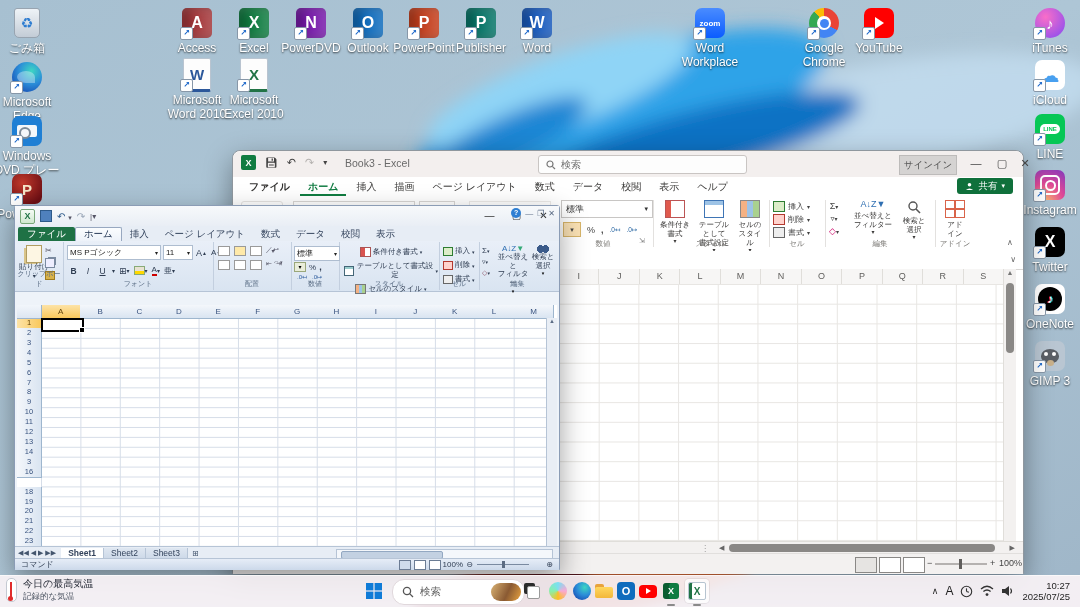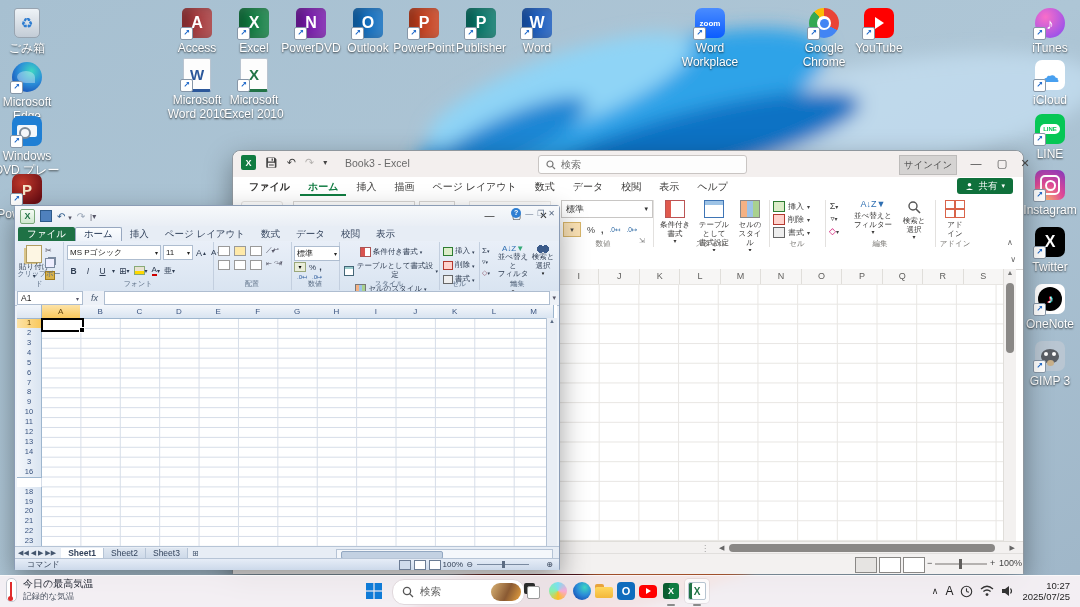--- a/index.html
+++ b/index.html
@@ -705,29 +705,20 @@
         <div class="abs" style="left:52px;top:3px;display:flex;flex-direction:column;align-items:center;width:24px;">
           <span style="width:12px;height:8px;background:radial-gradient(circle at 30% 50%,#3a5a8a 40%,transparent 41%),radial-gradient(circle at 70% 50%,#3a5a8a 40%,transparent 41%);"></span>
           <span class="tinytxt" style="white-space: pre-line;">検索と
 選択</span>
             <span style="font-size:5px;">▾</span>
         </div>
         <span class="glabel">編集</span>
       </div>
     </div>
 
-    <div class="fbar">
-      <span class="namebox">
-          <span>A1</span>
-          <span style="font-size:6px;color:#556;">▾</span>
-        </span>
-      <span class="fxbtn">fx</span>
-      <span class="ffield"></span>
-      <span style="font-size:7px;color:#556;margin-right:3px;">▾</span>
-    </div>
 
     <div class="sheetgrid">
       <div class="cells"></div>
       <div id="ox-cols">
           <span class="chdr on" style="left: 24px; width: 39.4px;">A</span>
           <span class="chdr" style="left: 63.4px; width: 39.4px;">B</span>
           <span class="chdr" style="left: 102.8px; width: 39.4px;">C</span>
           <span class="chdr" style="left: 142.2px; width: 39.4px;">D</span>
           <span class="chdr" style="left: 181.6px; width: 39.4px;">E</span>
           <span class="chdr" style="left: 221px; width: 39.4px;">F</span>
@@ -776,21 +767,21 @@
           <span class="stab">Sheet2</span>
           <span class="stab">Sheet3</span>
         </span>
       <span style="margin-left:4px;font-size:8px;color:#44566e;">⊞</span>
       <span class="hsb10">
           <span class="hthumb10"></span>
         </span>
     </div>
 
     <div class="statusbar">
-      <span style="margin-left:12px;">コマンド</span>
+      <span style="margin-left:6px;">コマンド</span>
       <span style="position:absolute;right:118px;display:flex;gap:3px;">
         <span style="width:10px;height:8px;border:1px solid #6b7c94;background:#cfdcec;"></span>
         <span style="width:10px;height:8px;border:1px solid #6b7c94;background:#fff;"></span>
         <span style="width:10px;height:8px;border:1px solid #6b7c94;background:#fff;"></span>
       </span>
       <span style="position:absolute;right:96px;">100%</span>
       <span style="position:absolute;right:86px;">⊖</span>
       <span style="position:absolute;right:30px;width:52px;top:5px;height:1px;background:#7a8aa0;"></span>
       <span style="position:absolute;right:54px;top:2px;width:3px;height:7px;background:#5b6b82;"></span>
       <span style="position:absolute;right:6px;">⊕</span>

